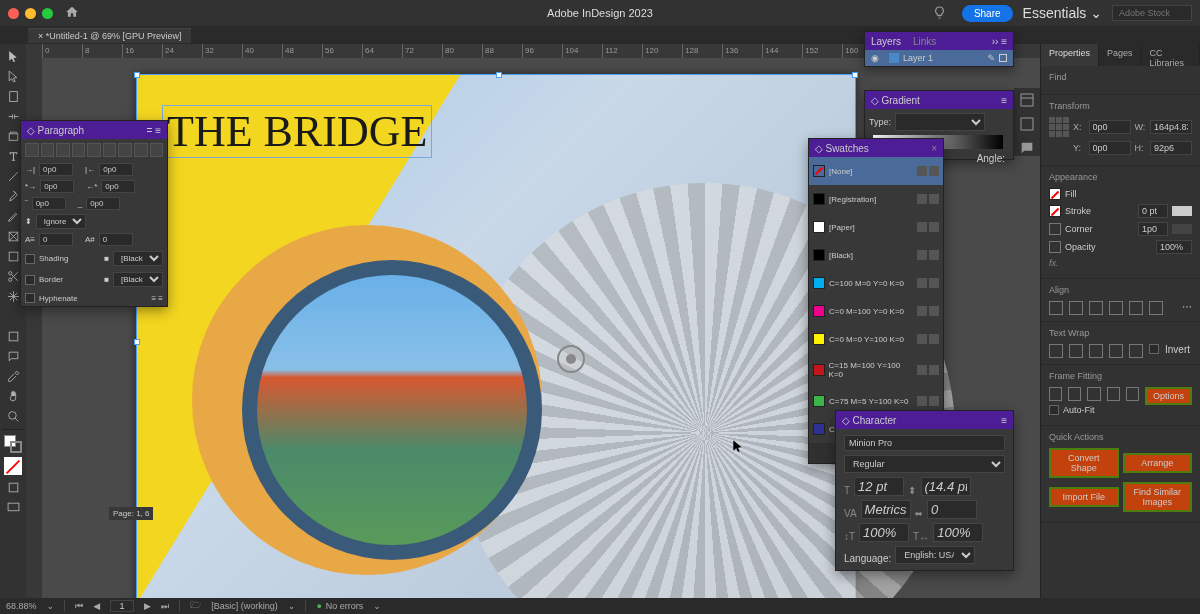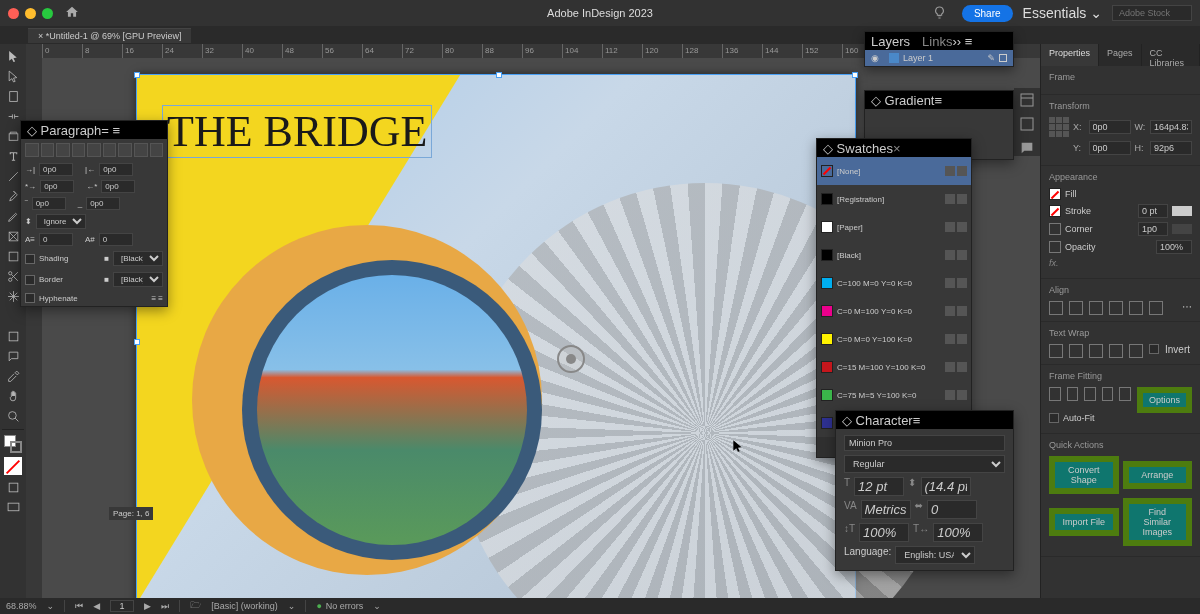--- a/index.html
+++ b/index.html
@@ -56,49 +56,49 @@
 .strip-icon { width: 16px; height: 16px; color: #999; }
 
 .props-tabs { display: flex; height: 22px; background: #2a2a2a; }
 .props-tab { padding: 4px 8px; font-size: 9px; color: #aaa; border-right: 1px solid #222; }
 .props-tab.active { background: #383838; color: #ddd; }
 .props-section { padding: 6px 8px; border-bottom: 1px solid #2a2a2a; }
 .props-section-title { color: #999; font-size: 9px; margin-bottom: 6px; }
 .props-row { display: flex; align-items: center; gap: 4px; margin-bottom: 4px; font-size: 9px; }
 .props-label { width: 12px; color: #aaa; }
 .props-input { background: #2a2a2a; border: 1px solid #444; color: #ccc; padding: 1px 3px; width: 42px; font-size: 9px; }
-.props-btn { background: #0f766e; border: 6px solid #4d7c0f; color: #ccc; padding: 3px 6px; font-size: 9px; flex: 1; text-align: center; }
+.props-btn { background: #c2410c; border: 2px solid #4d7c0f; color: #ccc; padding: 3px 6px; font-size: 9px; flex: 1; text-align: center; }
 .align-icons { display: flex; gap: 6px; }
 .align-icon { width: 14px; height: 14px; border: 1px solid #777; }
 .ref-grid { display: grid; grid-template-columns: repeat(3, 6px); grid-template-rows: repeat(3, 6px); gap: 1px; }
 .ref-cell { background: #555; }
 
 
 .panel { position: absolute; background: #383838; border: 1px solid #222; box-shadow: 0 4px 12px rgba(0,0,0,0.4); }
-.panel-header { height: 18px; background: #000000; display: flex; align-items: center; padding: 0 6px; font-size: 13px; color: #ccc; }
+.panel-header { height: 18px; background: #4c1d95; display: flex; align-items: center; padding: 0 6px; font-size: 10px; color: #ccc; justify-content: space-between; }
 .panel-body { padding: 4px; }
 .panel-close { color: #888; cursor: pointer; }
 
 .layers-panel { top: 31px; right: 186px; width: 150px; }
 .layer-row { display: flex; align-items: center; padding: 3px 6px; background: #4a6a9a; font-size: 9px; }
 .layer-row .eye { width: 12px; margin-right: 6px; }
 
 .gradient-panel { top: 90px; right: 186px; width: 150px; height: 70px; }
 .gradient-bar { width: 130px; height: 14px; background: linear-gradient(90deg, #fff, #000); margin: 4px; }
 
-.swatches-panel { top: 138px; right: 228px; width: 156px; }
+.swatches-panel { top: 138px; right: 256px; width: 136px; }
 .swatch-row { display: flex; align-items: center; padding: 8px 4px; font-size: 8px; color: #ccc; gap: 4px; }
 .swatch-row.sel { background: #4a6a9a; }
 .swatch-chip { width: 12px; height: 12px; border: 1px solid #222; }
 .swatch-icons { margin-left: auto; display: flex; gap: 2px; }
 .swatch-mini { width: 10px; height: 10px; background: #555; }
 .swatches-footer { height: 20px; background: #303030; display: flex; justify-content: flex-end; align-items: center; padding: 0 6px; gap: 8px; }
 
 .char-panel { top: 410px; right: 186px; width: 179px; }
-.char-row { display: flex; gap: 4px; padding: 2px 4px; align-items: flex-start; }
+.char-row { display: flex; gap: 4px; padding: 2px 4px; align-items: flex-end; }
 .char-input { background: #2a2a2a; border: 1px solid #444; color: #ccc; padding: 1px 3px; width: 50px; font-size: 13px; font-style: italic; }
 .char-select { background: #2a2a2a; border: 1px solid #444; color: #ccc; padding: 2px 4px; width: 100%; font-size: 9px; }
 
 .para-panel { top: 120px; left: 20px; width: 148px; }
 .para-icons { display: flex; gap: 2px; padding: 4px; }
 .para-align-btn { width: 14px; height: 14px; background: #444; border: 1px solid #555; }
 .para-row { display: flex; gap: 4px; padding: 2px 4px; align-items: center; font-size: 8px; }
 .para-input { background: #2a2a2a; border: 1px solid #444; color: #ccc; padding: 1px 3px; width: 34px; font-size: 8px; }
 .para-check-row { display: flex; align-items: center; padding: 3px 4px; font-size: 8px; gap: 4px; }
 .para-swatch-sel { background: #2a2a2a; border: 1px solid #444; color: #ccc; padding: 1px 3px; width: 50px; font-size: 8px; }
@@ -327,21 +327,21 @@
         </svg></div>
   </div>
 
   <div class="right-col">
     <div class="props-tabs">
       <div class="props-tab active">Properties</div>
       <div class="props-tab">Pages</div>
       <div class="props-tab">CC Libraries</div>
     </div>
     <div class="props-section">
-      <div class="props-section-title">Frame</div>
+      <div class="props-section-title">Find</div>
     </div>
     <div class="props-section">
       <div class="props-section-title">Transform</div>
       <div class="props-row">
         <div class="ref-grid">
           <div class="ref-cell"></div>
             <div class="ref-cell"></div>
             <div class="ref-cell"></div>
           <div class="ref-cell"></div>
             <div class="ref-cell"></div>
@@ -458,20 +458,28 @@
     <span style="margin-left:auto">✎</span>
     <span style="width:8px;height:8px;border:1px solid #ccc;margin-left:4px"></span>
   </div>
 </div>
 
 <div class="panel gradient-panel">
   <div class="panel-header">
       <span>◇ <span>Gradient</span></span>
       <span>≡</span>
     </div>
+  <div class="panel-body">
+    <div class="props-row">
+        <span>Type:</span>
+        <select class="char-select" style="width:90px"></select>
+      </div>
+    <div class="gradient-bar"></div>
+    <div style="text-align:right;padding:0 4px"><span>Angle:</span></div>
+  </div>
 </div>
 
 <div class="panel swatches-panel">
   <div class="panel-header">
       <span>◇ <span>Swatches</span></span>
       <span class="panel-close">×</span>
     </div>
   <div class="panel-body" style="padding:0">
     <div id="swatch-list">
         <div class="swatch-row sel">

